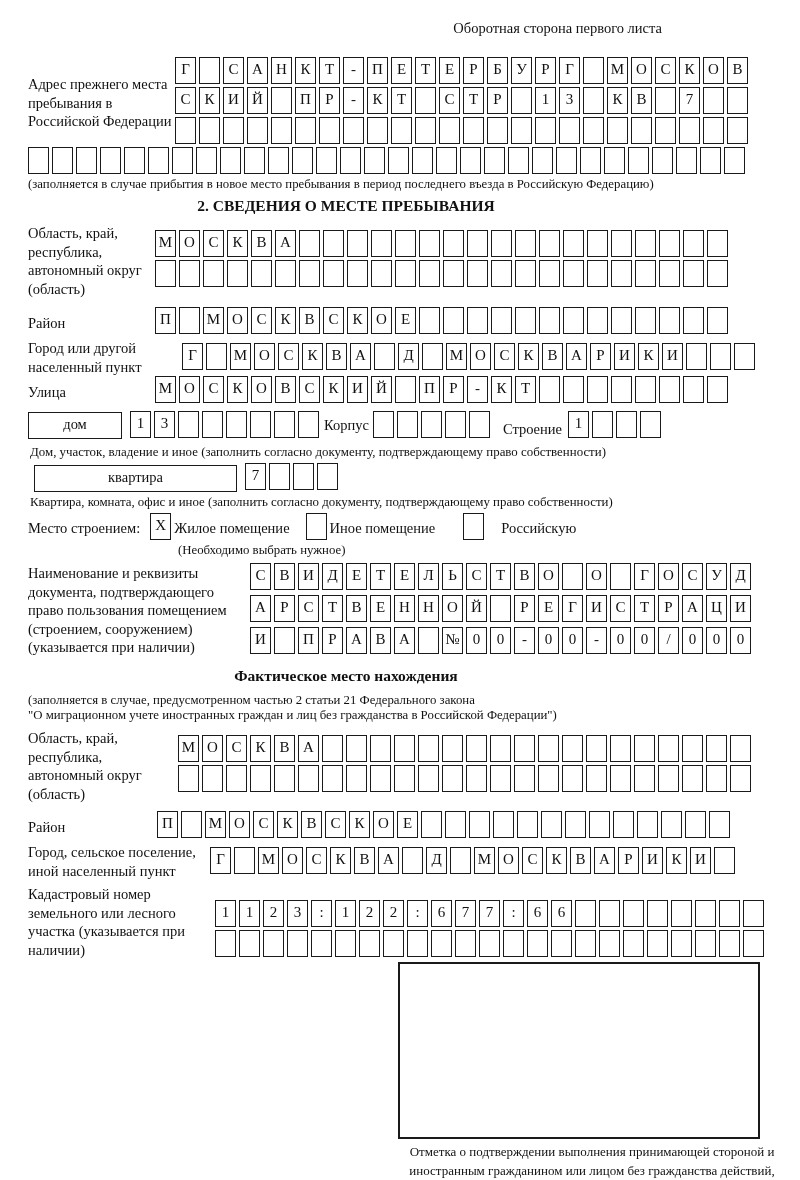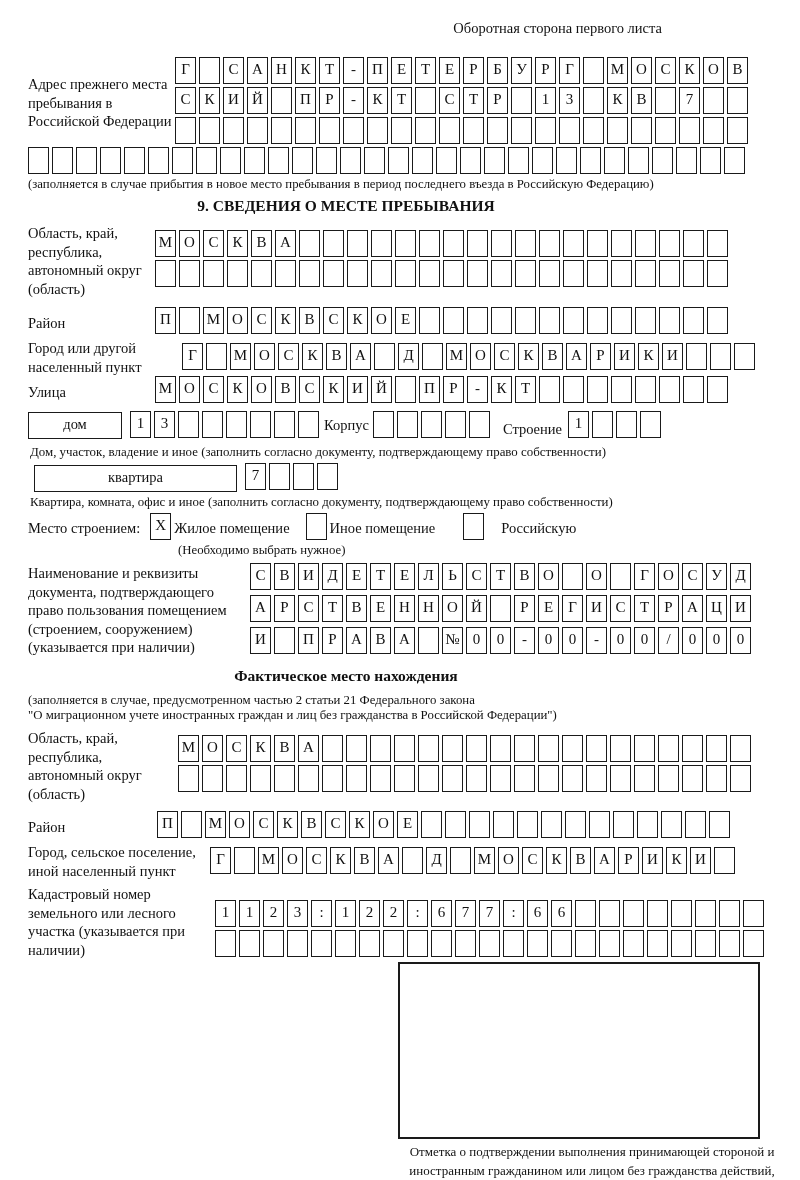--- a/index.html
+++ b/index.html
@@ -43,21 +43,21 @@
     <div class="lbl" style="width:147px;">Адрес прежнего места пребывания в Российской Федерации</div>
     <div class="boxcol">
       <div class="boxrow"><span class="cbox">Г</span><span class="cbox"></span><span class="cbox">С</span><span class="cbox">А</span><span class="cbox">Н</span><span class="cbox">К</span><span class="cbox">Т</span><span class="cbox">-</span><span class="cbox">П</span><span class="cbox">Е</span><span class="cbox">Т</span><span class="cbox">Е</span><span class="cbox">Р</span><span class="cbox">Б</span><span class="cbox">У</span><span class="cbox">Р</span><span class="cbox">Г</span><span class="cbox"></span><span class="cbox">М</span><span class="cbox">О</span><span class="cbox">С</span><span class="cbox">К</span><span class="cbox">О</span><span class="cbox">В</span></div>
       <div class="boxrow"><span class="cbox">С</span><span class="cbox">К</span><span class="cbox">И</span><span class="cbox">Й</span><span class="cbox"></span><span class="cbox">П</span><span class="cbox">Р</span><span class="cbox">-</span><span class="cbox">К</span><span class="cbox">Т</span><span class="cbox"></span><span class="cbox">С</span><span class="cbox">Т</span><span class="cbox">Р</span><span class="cbox"></span><span class="cbox">1</span><span class="cbox">3</span><span class="cbox"></span><span class="cbox">К</span><span class="cbox">В</span><span class="cbox"></span><span class="cbox">7</span><span class="cbox"></span><span class="cbox"></span></div>
       <div class="boxrow"><span class="cbox"></span><span class="cbox"></span><span class="cbox"></span><span class="cbox"></span><span class="cbox"></span><span class="cbox"></span><span class="cbox"></span><span class="cbox"></span><span class="cbox"></span><span class="cbox"></span><span class="cbox"></span><span class="cbox"></span><span class="cbox"></span><span class="cbox"></span><span class="cbox"></span><span class="cbox"></span><span class="cbox"></span><span class="cbox"></span><span class="cbox"></span><span class="cbox"></span><span class="cbox"></span><span class="cbox"></span><span class="cbox"></span><span class="cbox"></span></div>
     </div>
   </div>
   <div class="boxrow"><span class="cbox"></span><span class="cbox"></span><span class="cbox"></span><span class="cbox"></span><span class="cbox"></span><span class="cbox"></span><span class="cbox"></span><span class="cbox"></span><span class="cbox"></span><span class="cbox"></span><span class="cbox"></span><span class="cbox"></span><span class="cbox"></span><span class="cbox"></span><span class="cbox"></span><span class="cbox"></span><span class="cbox"></span><span class="cbox"></span><span class="cbox"></span><span class="cbox"></span><span class="cbox"></span><span class="cbox"></span><span class="cbox"></span><span class="cbox"></span><span class="cbox"></span><span class="cbox"></span><span class="cbox"></span><span class="cbox"></span><span class="cbox"></span><span class="cbox"></span></div>
   <div class="note">(заполняется в случае прибытия в новое место пребывания в период последнего въезда в Российскую Федерацию)</div>
 
-  <div class="sec-title" style="margin:5px 0 7px;">9. СВЕДЕНИЯ О МЕСТЕ ПРЕБЫВАНИЯ</div>
+  <div class="sec-title" style="margin:5px 0 7px;">2. СВЕДЕНИЯ О МЕСТЕ ПРЕБЫВАНИЯ</div>
 
   <div class="flexrow">
     <div class="lbl" style="width:127px;">Область, край, республика, автономный округ (область)</div>
     <div class="boxcol">
       <div class="boxrow"><span class="cbox">М</span><span class="cbox">О</span><span class="cbox">С</span><span class="cbox">К</span><span class="cbox">В</span><span class="cbox">А</span><span class="cbox"></span><span class="cbox"></span><span class="cbox"></span><span class="cbox"></span><span class="cbox"></span><span class="cbox"></span><span class="cbox"></span><span class="cbox"></span><span class="cbox"></span><span class="cbox"></span><span class="cbox"></span><span class="cbox"></span><span class="cbox"></span><span class="cbox"></span><span class="cbox"></span><span class="cbox"></span><span class="cbox"></span><span class="cbox"></span></div>
       <div class="boxrow"><span class="cbox"></span><span class="cbox"></span><span class="cbox"></span><span class="cbox"></span><span class="cbox"></span><span class="cbox"></span><span class="cbox"></span><span class="cbox"></span><span class="cbox"></span><span class="cbox"></span><span class="cbox"></span><span class="cbox"></span><span class="cbox"></span><span class="cbox"></span><span class="cbox"></span><span class="cbox"></span><span class="cbox"></span><span class="cbox"></span><span class="cbox"></span><span class="cbox"></span><span class="cbox"></span><span class="cbox"></span><span class="cbox"></span><span class="cbox"></span></div>
     </div>
   </div>
 
   <div class="flexrow" style="margin-top:9px;">

